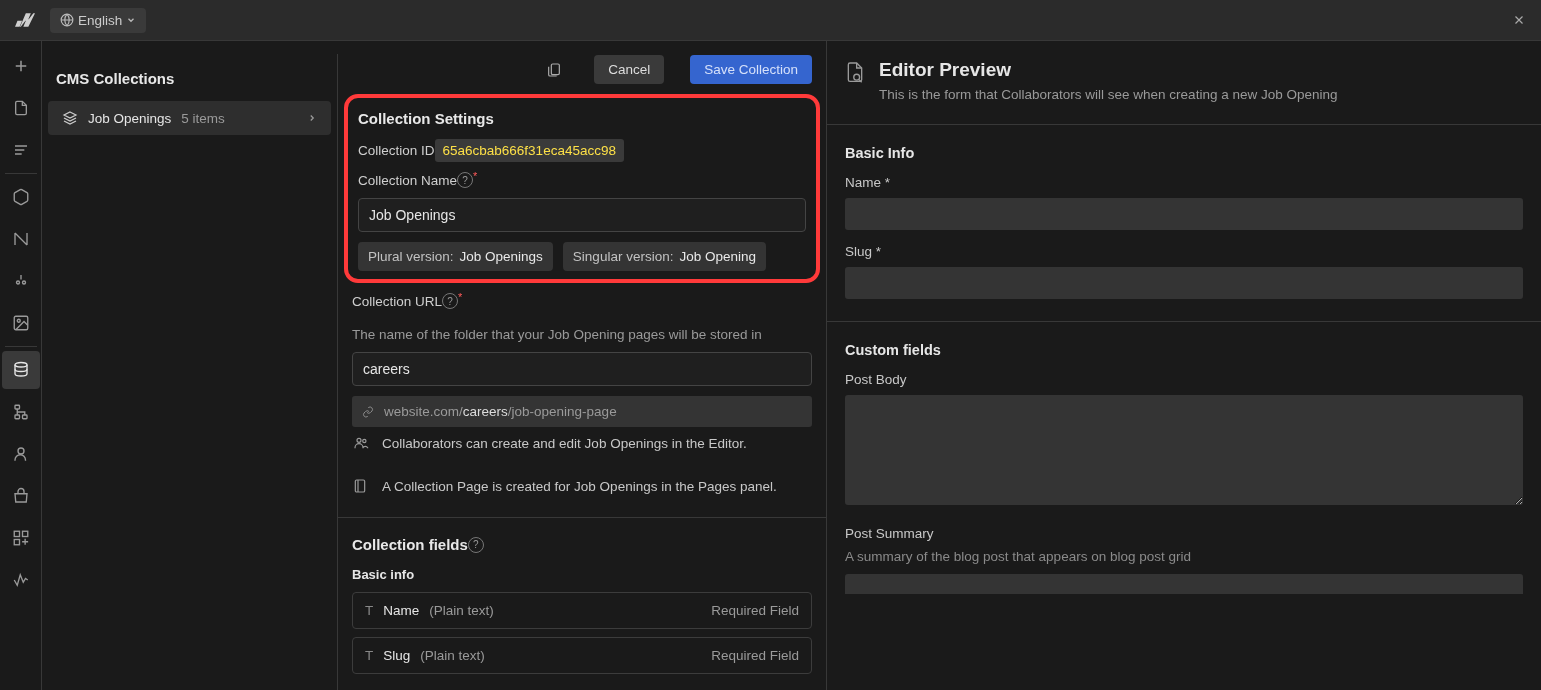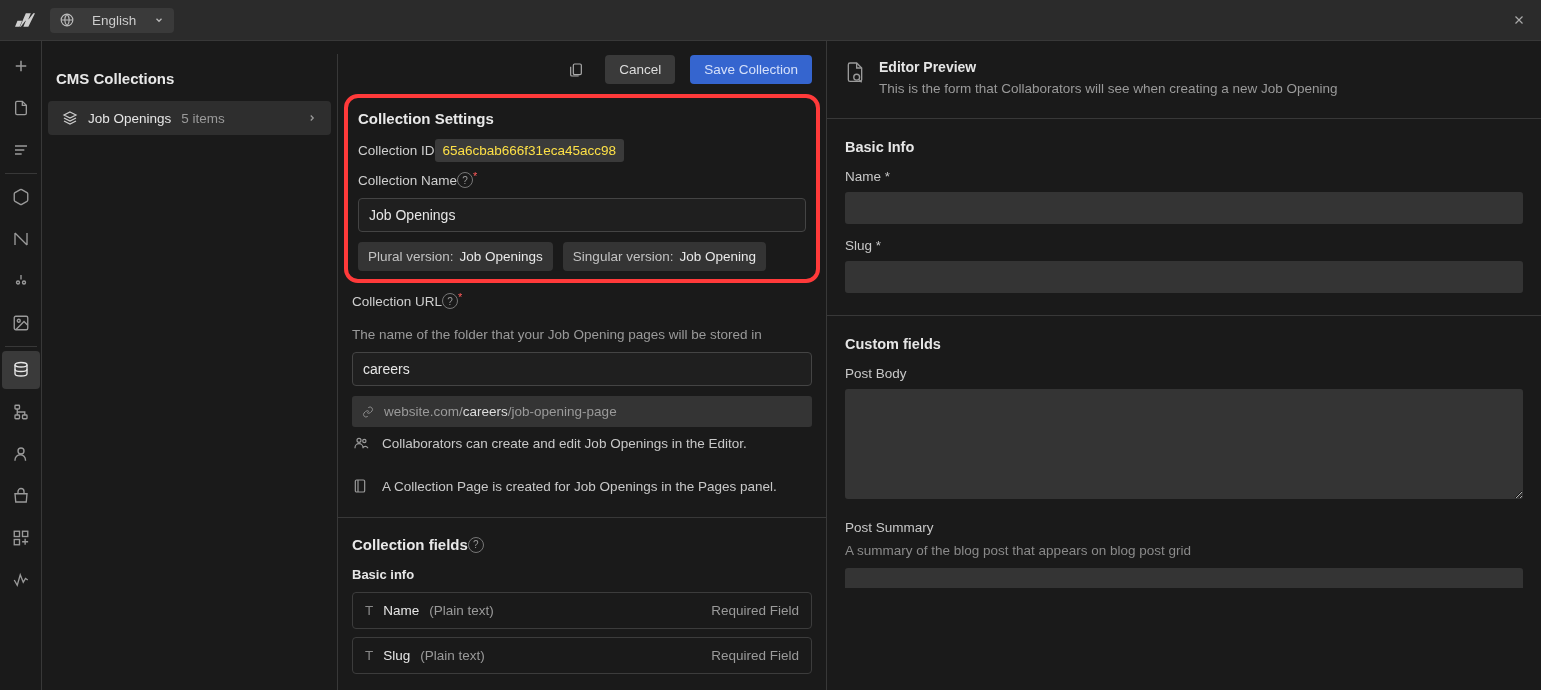--- a/index.html
+++ b/index.html
@@ -23,21 +23,21 @@
     padding: 0 10px;
   }
   .logo {
     width: 22px; height: 22px;
     margin-left: 4px;
     margin-right: 14px;
     display:flex; align-items:center; justify-content:center;
     color:#cfcfcf;
   }
   .lang-pill {
-    display: flex; align-items: center; gap: 18px;
+    display: flex; align-items: center; gap: 4px;
     background: #3a3a3a;
     border-radius: 4px;
     padding: 5px 10px;
     color: #ccc;
     cursor: pointer;
   }
   .close-x {
     margin-left: auto;
     color: #aaa;
     cursor: pointer;
@@ -96,21 +96,21 @@
   
   .settings-panel {
     position:absolute;
     top:41px; left:338px; bottom:0;
     width: 489px;
     border-right:1px solid #383838;
     overflow-y:auto;
   }
   .settings-toolbar {
     display:flex; justify-content:flex-end; align-items:center;
-    gap:15px;
+    gap:26px;
     padding: 14px 14px 10px;
     text-align: right;
   }
   .icon-btn { width:28px;height:28px;display:flex;align-items:center;justify-content:center;color:#aaa;cursor:pointer;border-radius:4px; }
   .btn { padding:7px 14px; border-radius:4px; cursor:pointer; font-size:13.5px; }
   .btn-cancel { background:#3a3a3a; color:#ddd; }
   .btn-primary { background:#3565cf; color:#d5e0fa; }
 
   .red-highlight {
     border: 4px solid #ff3a3a;
@@ -179,21 +179,21 @@
     position:absolute;
     top:41px; left:827px; right:0; bottom:0;
     overflow-y:auto;
   }
   .preview-panel::-webkit-scrollbar { width:10px; }
   .preview-panel::-webkit-scrollbar-thumb { background:#4a4a4a; border-radius:5px; }
   .preview-head {
     display:flex; gap:14px; padding:18px 18px 22px; border-bottom:1px solid #383838;
   }
   .preview-head .ic { color:#9a9a9a; padding-top:2px; }
-  .preview-title { font-size:14px; font-weight:600; color:#e6e6e6; margin-bottom:6px; }
+  .preview-title { font-size:19px; font-weight:600; color:#e6e6e6; margin-bottom:6px; }
   .preview-sub { color:#9a9a9a; }
 
   .p-section { padding:20px 18px 8px; border-bottom:1px solid #383838; }
   .p-section-h { font-size:14.5px; font-weight:600; color:#e6e6e6; margin-bottom:14px; }
   .p-label { color:#c8c8c8; margin-bottom:8px; }
   .p-input { width:100%; height:32px; background:#343434; border:none; border-radius:3px; color:#ddd; padding:0 8px; margin-bottom:14px; }
   .p-hint { color:#8a8a8a; margin: -6px 0 14px; }
   .p-textarea { width:100%; height:110px; background:#343434; border:none; border-radius:3px; resize:both; margin-bottom:18px; }
   .p-bottom-input { width:100%; height:20px; background:#343434; border:none; border-radius:3px 3px 0 0; }
 

